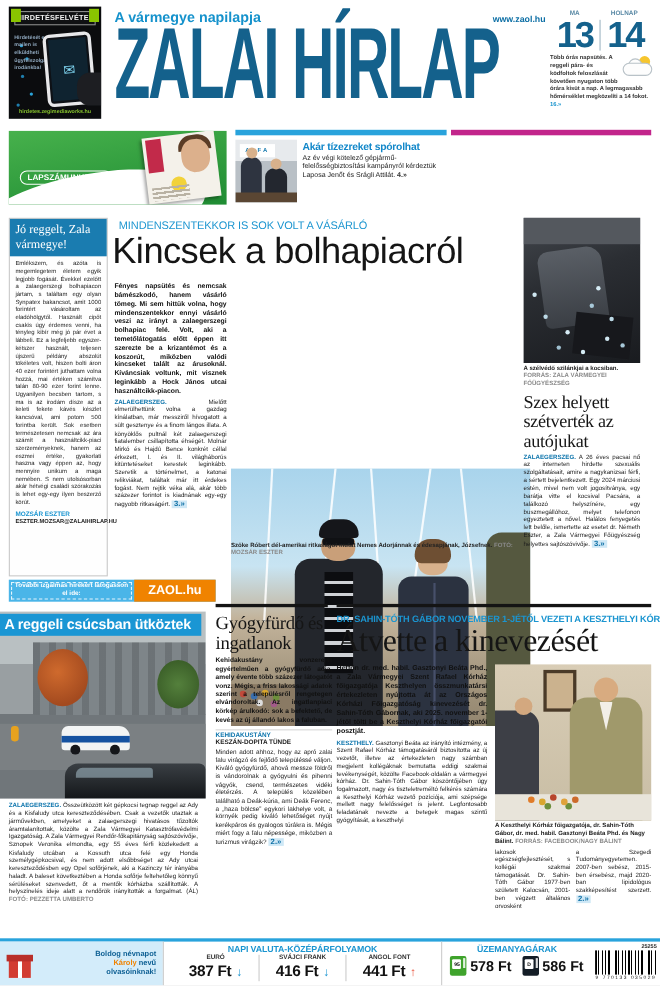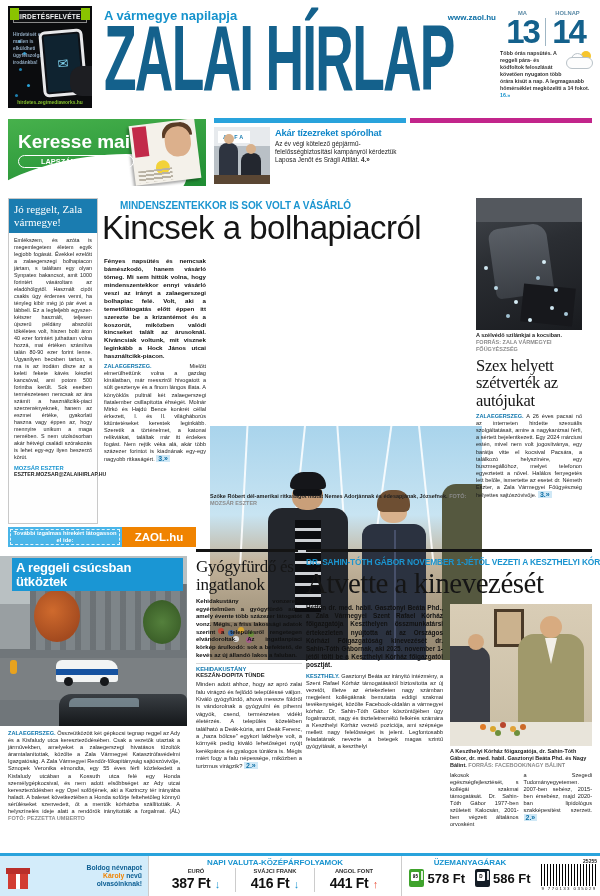--- a/index.html
+++ b/index.html
@@ -51,21 +51,21 @@
   .wicon{float:right;width:28px;height:19px;position:relative;margin:1px 0 1px 3px}
   .wicon::before{content:"";position:absolute;right:3px;top:0;width:10px;height:10px;border-radius:50%;background:#f6c52e}
   .wicon b{position:absolute;left:5px;top:2px;width:11px;height:11px;border-radius:50%;background:#fdfdfd;border:1px solid #b9c2c8}
   .wicon::after{content:"";position:absolute;left:0;bottom:1px;width:25px;height:10px;border-radius:7px;background:#fdfdfd;border:1px solid #b9c2c8}
   .wref{color:#1592cc}
 
   
   .pgreen{left:8px;top:119px;width:198px;height:67px;background:linear-gradient(170deg,#47b14c,#1f8c33);overflow:hidden}
   .pg-swoosh{position:absolute;left:-30px;bottom:-42px;width:210px;height:70px;background:#fff;transform:rotate(-10deg);border-radius:50%}
   .pg1{position:absolute;left:10px;top:12px;color:#fff;font-weight:bold;font-size:19px}
-  .pg2{position:absolute;left:10px;top:36px;border:1px solid #fff;border-radius:7px;color:#fff;font-weight:bold;font-size:7.4px;padding:1px 22px}
+  .pg2{position:absolute;left:10px;top:36px;border:1px solid #fff;border-radius:7px;color:#fff;font-weight:bold;font-size:7.4px;padding:1px 6px}
   .mag{position:absolute;right:8px;top:3px;width:66px;height:60px;background:#f4f1ea;transform:rotate(-7deg);box-shadow:-2px 2px 3px rgba(0,0,0,.35)}
   .mag-bar{position:absolute;left:3px;top:2px;width:14px;height:30px;background:#c22a4a}
   .mag-face{position:absolute;right:6px;top:6px;width:26px;height:30px;background:#dcb08c;border-radius:45%}
   .mag-hair{position:absolute;right:4px;top:2px;width:30px;height:14px;background:#5a3c26;border-radius:12px 12px 0 0}
   .mag-dot{position:absolute;left:22px;bottom:8px;width:14px;height:14px;border-radius:50%;background:#f2d23a}
   .mag-lines{position:absolute;left:4px;bottom:2px;width:34px;height:12px;background:repeating-linear-gradient(180deg,#b9b2a4 0 2px,transparent 2px 4px)}
 
   .promo{top:118px;height:70px;background:#fff}
   .promo1{left:214px;width:192px}
   .promo2{left:410px;width:182px}
@@ -98,37 +98,37 @@
   .email{padding:0 5px 4px;font-size:5.2px;font-weight:bold;color:#1c1c1c}
 
   .zaolb{left:8px;top:527px;width:188px;height:20px;background:#4ab5e8;display:flex}
   .zb-left{flex:1;border:1px dashed rgba(255,255,255,.85);margin:2px;display:flex;align-items:center;justify-content:center;
            text-align:center;color:#fff;font-weight:bold;font-size:5.8px;line-height:1.15}
   .zb-logo{width:74px;background:#f08300;color:#fff;display:flex;align-items:center;justify-content:center;
            font-weight:bold;font-size:11.5px}
 
   
   .acc-photo{left:0;top:556px;width:187px;height:170px;background:linear-gradient(#b9c0c2 0 28%,#999fa2 28% 55%,#70767a 55%)}
-  .acc-title{position:absolute;left:12px;top:2px;right:4px;background:#1a96d4;color:#fff;font-weight:bold;font-size:13px;
+  .acc-title{position:absolute;left:0;top:2px;right:4px;background:#1a96d4;color:#fff;font-weight:bold;font-size:13px;
              padding:3px 4px;line-height:1.05;letter-spacing:-.2px}
   .ac-bldg{position:absolute;left:30px;top:28px;right:0;height:66px;background:#7e8589}
   .ac-bldg::after{content:"";position:absolute;inset:0;background:repeating-linear-gradient(90deg,rgba(0,0,0,.14) 0 6px,transparent 6px 15px)}
   .ac-tree1{position:absolute;left:34px;top:34px;width:46px;height:52px;border-radius:50%;background:radial-gradient(circle at 40% 40%,#cf6a2d,#a34a1f 72%)}
   .ac-tree2{position:absolute;right:6px;top:44px;width:38px;height:44px;border-radius:50%;background:radial-gradient(circle,#54803c,#3c6029 72%)}
   .ac-road{position:absolute;left:0;bottom:26px;width:100%;height:42px;background:#7b8083}
   .ac-police{position:absolute;left:56px;bottom:44px;width:62px;height:22px;background:#f2f4f4;border-radius:6px 10px 3px 3px}
   .ac-police::before{content:"";position:absolute;left:0;right:0;top:9px;height:6px;background:#1552a0}
   .ac-police::after{content:"";position:absolute;left:8px;bottom:-4px;width:9px;height:9px;border-radius:50%;background:#15171a;box-shadow:36px 0 0 #15171a}
   .ac-vest{position:absolute;left:10px;bottom:52px;width:7px;height:14px;background:#e8a21e;border-radius:3px}
   .ac-car{position:absolute;right:0;bottom:0;width:128px;height:32px;background:linear-gradient(#3a3f44,#14171a);border-radius:12px 6px 0 0}
   .ac-car::before{content:"";position:absolute;left:10px;top:4px;width:70px;height:9px;background:#8fa3ad;border-radius:6px 3px 0 0;opacity:.7}
   .acc-text{left:8px;top:730px;width:172px}
 
   
-  .mkick{left:120px;top:200px;font-size:10px;font-weight:bold;color:#1b95d0;letter-spacing:-.1px}
+  .mkick{left:108px;top:200px;font-size:10px;font-weight:normal;color:#1b95d0;letter-spacing:-.1px}
   .mhead{left:102px;top:211px;width:386px;font-size:33px;color:#151515;letter-spacing:-.5px;line-height:1}
   .mcol{left:104px;top:257px;width:102px}
   .mphoto{left:210px;top:256px;width:272px;height:234px;
           background:linear-gradient(180deg,#a9d4ec 0%,#c8e4f2 38%,#c3b49c 58%,#a89a82 78%,#93866f 100%)}
   .fm-pole{position:absolute;top:-6px;width:2px;height:62%;background:rgba(255,255,255,.85)}
   .fm-man{position:absolute;left:58px;top:46px;width:80px;height:188px}
   .fm-cap{position:absolute;left:22px;top:0;width:36px;height:17px;background:#15161a;border-radius:16px 16px 4px 4px}
   .fm-face{position:absolute;left:24px;top:11px;width:31px;height:27px;background:#c99f79;border-radius:45%}
   .fm-shade{position:absolute;left:25px;top:17px;width:29px;height:7px;background:#101114;border-radius:3px}
   .fm-jack{position:absolute;left:0;top:36px;width:80px;height:152px;background:#23262c;border-radius:14px 14px 0 0}
@@ -265,21 +265,20 @@
 
   <div class="abs pgreen">
     <div class="pg-swoosh"></div>
     <div class="mag">
       <div class="mag-bar"></div>
       <div class="mag-hair"></div>
       <div class="mag-face"></div>
       <div class="mag-dot"></div>
       <div class="mag-lines"></div>
     </div>
-    <div class="pg1">Keresse mai</div>
     <div class="pg2">LAPSZÁMUNKBAN!</div>
   </div>
 
   <div class="abs promo promo1">
     <div class="pbar pbar1"></div>
     <div class="pbody">
       <div class="pimg pimg1 ph">
         <div class="p1-sign">ALFA</div>
         <div class="p1-m1"></div>
         <div class="p1-m2"></div>

